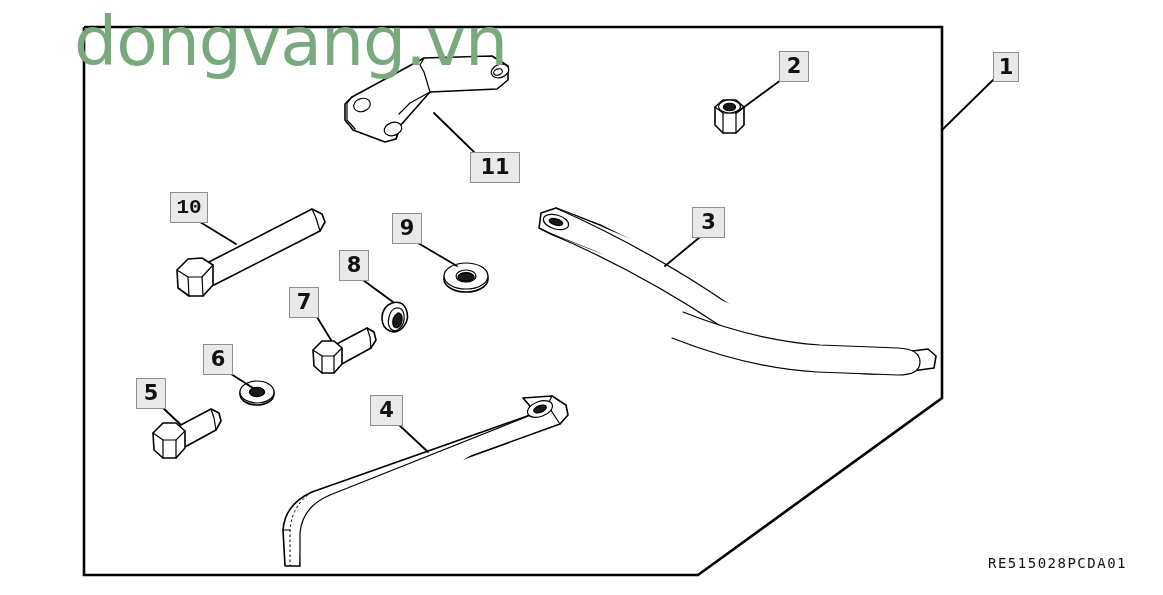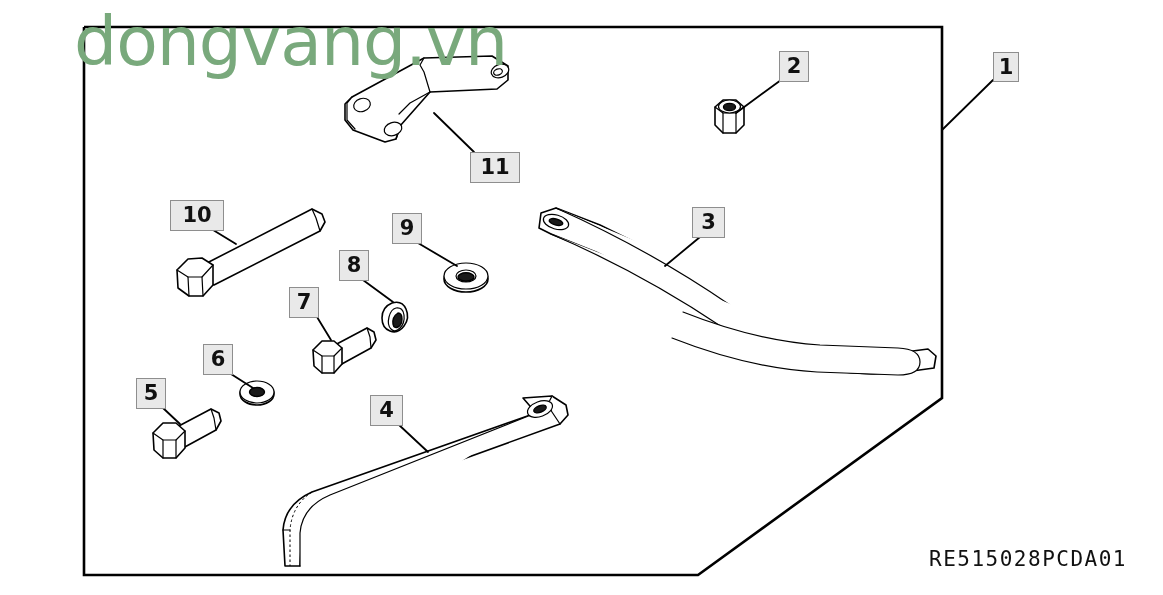--- a/index.html
+++ b/index.html
@@ -8,21 +8,21 @@
   #stage{position:relative;width:1163px;height:595px;background:#fff;}
   #art{position:absolute;left:0;top:0;width:1163px;height:595px;}
   .wm{position:absolute;left:26px;top:8px;font-size:68px;line-height:1;
       color:#79a97c;font-family:"DejaVu Sans", sans-serif;font-weight:400;
       letter-spacing:-1px;white-space:nowrap;margin-left:48px;}
   .callout{position:absolute;background:#e9e9e9;border:1px solid #8e8e8e;
       color:#111;font-family:"DejaVu Sans", sans-serif;font-weight:700;
       display:flex;align-items:center;justify-content:center;
       font-size:21px;line-height:1;box-sizing:border-box;}
   .partcode{position:absolute;right:36px;bottom:24px;
-      font-family:"DejaVu Sans Mono", monospace;font-size:21px;
+      font-family:"DejaVu Sans Mono", monospace;font-size:14px;
       letter-spacing:1.5px;color:#111;white-space:nowrap;}
 </style>
 </head>
 <body>
 
 <div id="stage">
 
   <svg id="art" viewBox="0 0 1163 595">
     <defs>
       <style>
@@ -143,18 +143,18 @@
 
   <div class="callout" style="left:993px;top:52px;width:26px;height:30px;">1</div>
   <div class="callout" style="left:779px;top:51px;width:30px;height:31px;">2</div>
   <div class="callout" style="left:692px;top:207px;width:33px;height:31px;">3</div>
   <div class="callout" style="left:370px;top:395px;width:33px;height:31px;">4</div>
   <div class="callout" style="left:136px;top:378px;width:30px;height:31px;">5</div>
   <div class="callout" style="left:203px;top:344px;width:30px;height:31px;">6</div>
   <div class="callout" style="left:289px;top:287px;width:30px;height:31px;">7</div>
   <div class="callout" style="left:339px;top:250px;width:30px;height:31px;">8</div>
   <div class="callout" style="left:392px;top:213px;width:30px;height:31px;">9</div>
-  <div class="callout" style="left:170px;top:200px;width:54px;height:31px;">10</div>
+  <div class="callout" style="left:170px;top:192px;width:38px;height:31px;font-family:Liberation Mono, monospace;">10</div>
   <div class="callout" style="left:470px;top:152px;width:50px;height:31px;">11</div>
 
   <div class="partcode">RE515028PCDA01</div>
 
 </div>
 
 </body></html>

